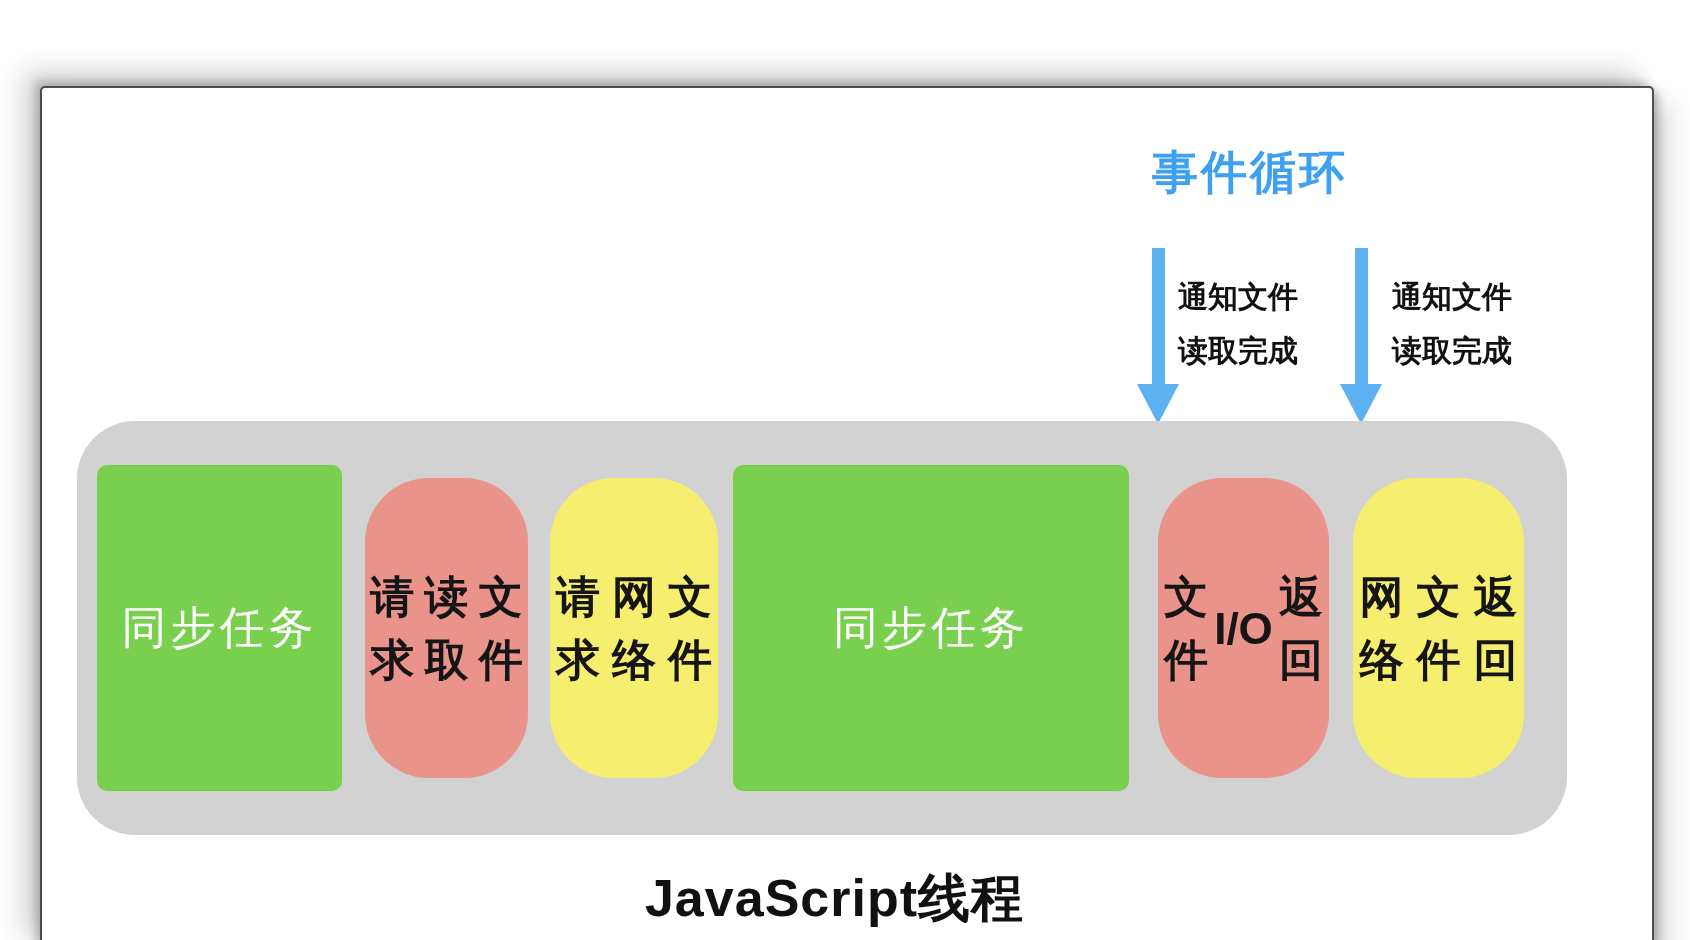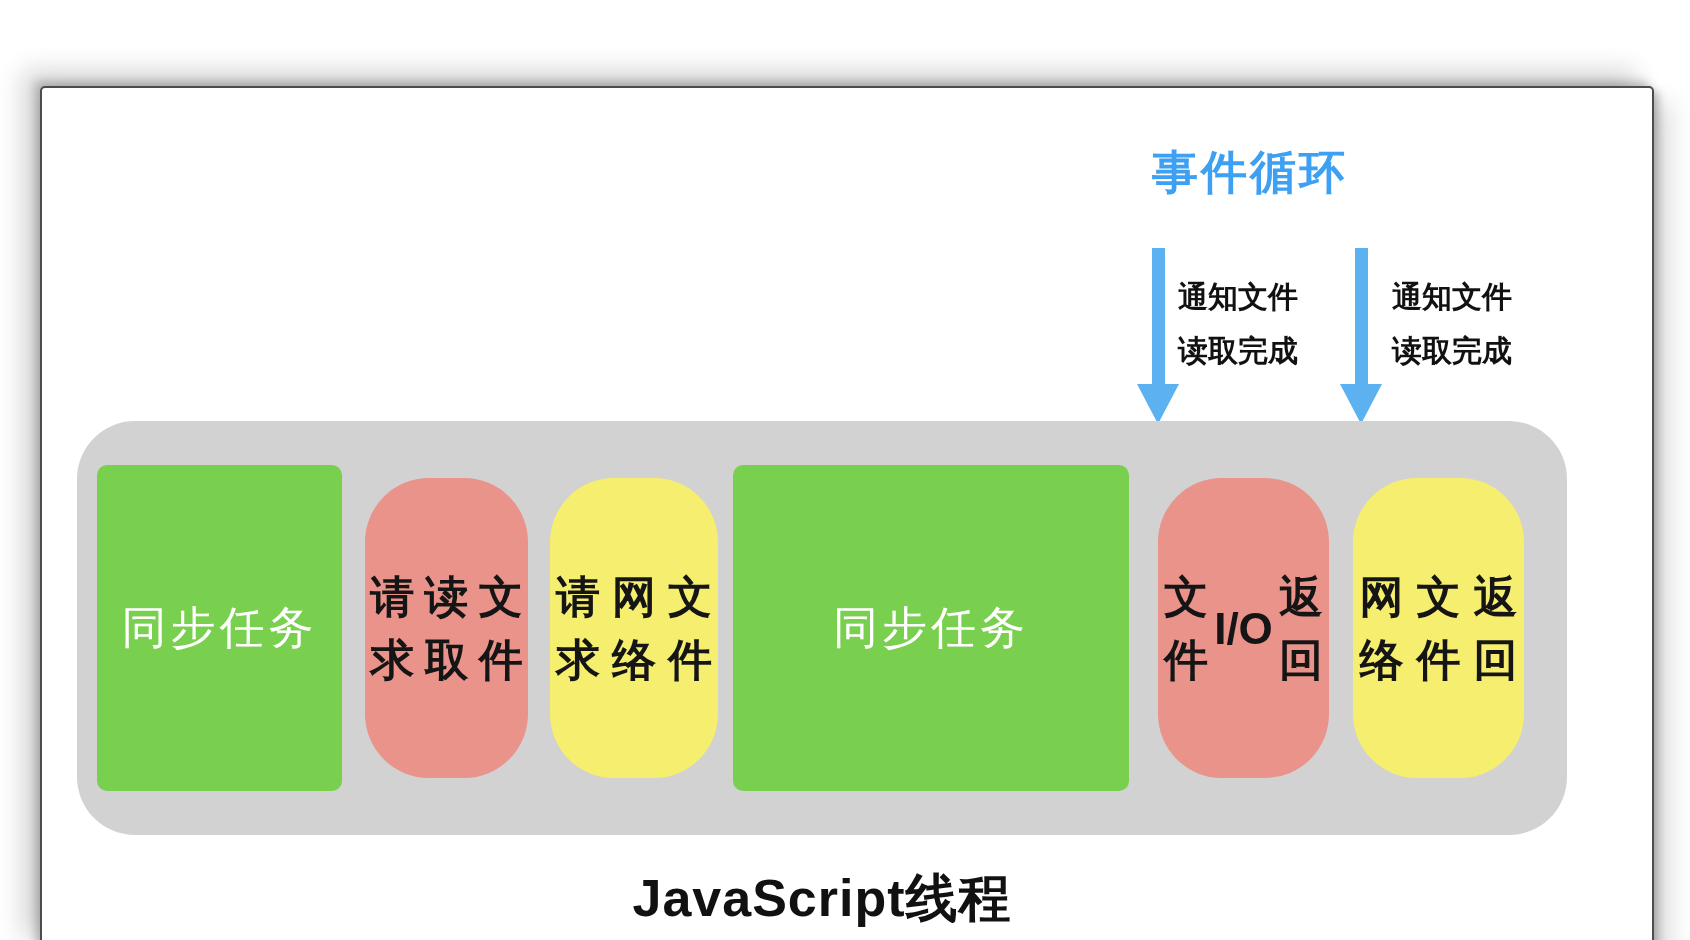--- a/index.html
+++ b/index.html
@@ -59,21 +59,21 @@
   .block.pink{background:#e9938b;}
   .block.yellow{background:#f6ee6f;}
   .b1{left:97px;width:245px;}
   .b2{left:365px;width:163px;}
   .b3{left:550px;width:168px;}
   .b4{left:733px;width:396px;}
   .b5{left:1158px;width:171px;}
   .b6{left:1353px;width:171px;}
   .thread-label{
     position:absolute;left:620px;top:816px;width:404px;
-    text-align:center;font-size:52px;font-weight:bold;color:#111111;
+    text-align:right;font-size:52px;font-weight:bold;color:#111111;
     letter-spacing:1px;
   }
 </style>
 </head>
 <body>
 
 <div class="stage">
 
   <div class="card"></div>
 

